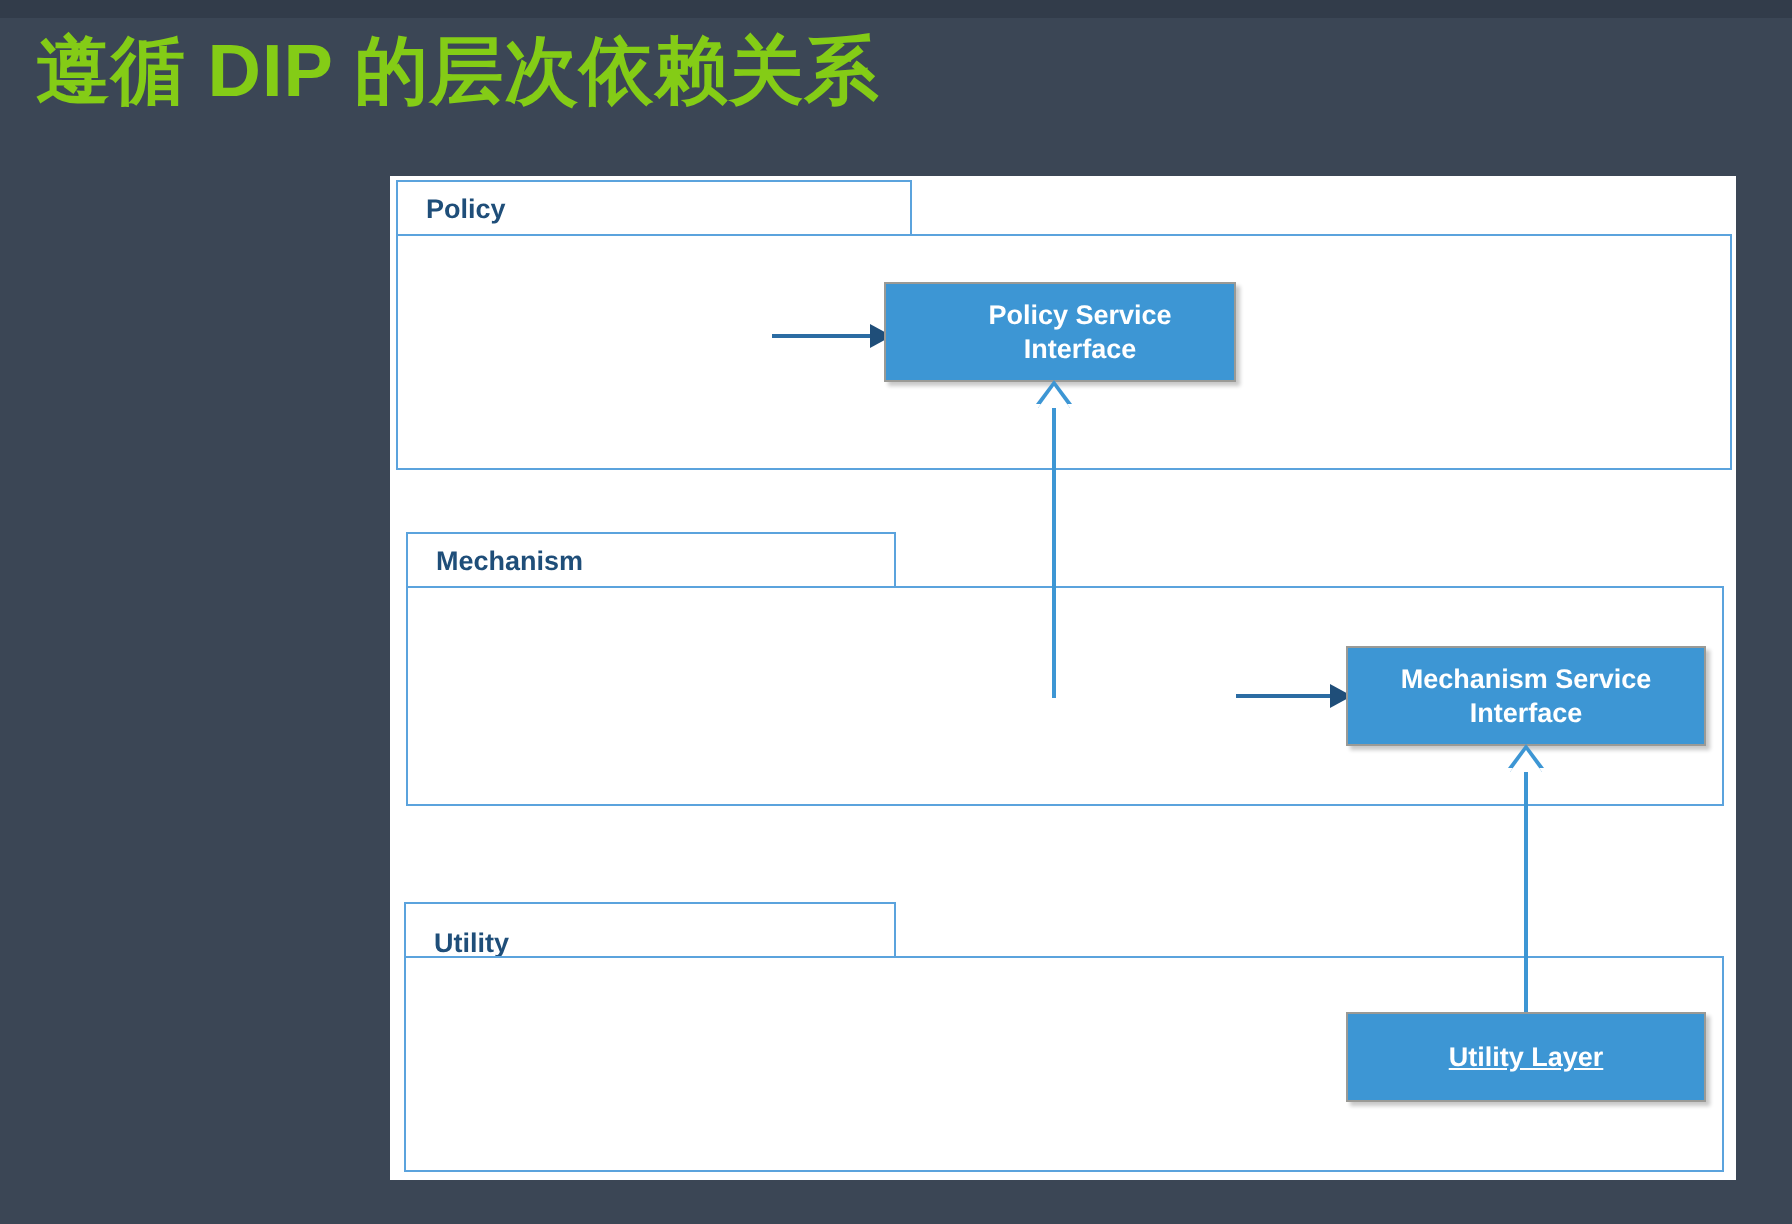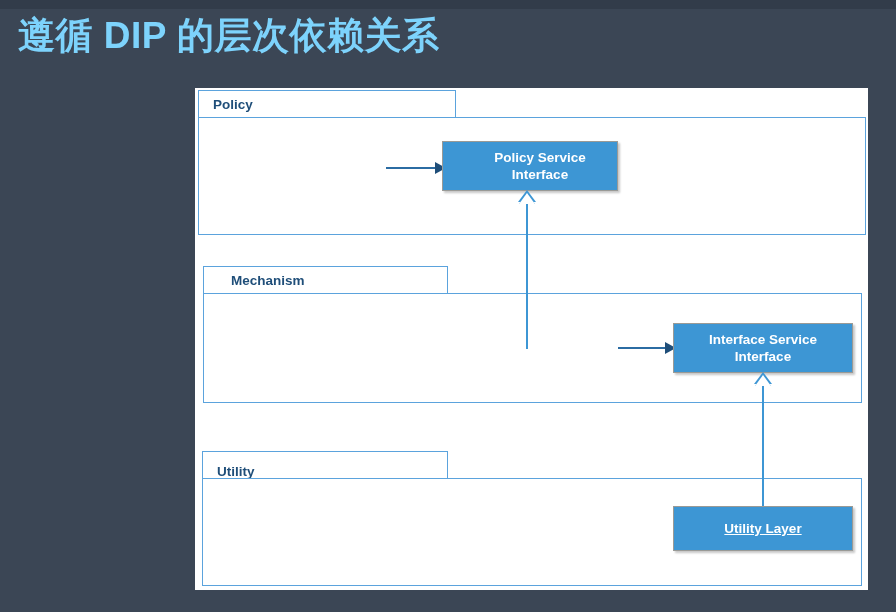--- a/index.html
+++ b/index.html
@@ -19,21 +19,21 @@
     left: 0; top: 0;
     width: 896px; height: 9px;
     background: #323c4a;
   }
   #slide-title {
     position: absolute;
     left: 18px;
     top: 10px;
     font-size: 37px;
     font-weight: bold;
-    color: #7dd3fc;
+    color: #84cc16;
     letter-spacing: 0.5px;
     white-space: nowrap;
     line-height: 52px;
   }
   #canvas {
     position: absolute;
     left: 195px;
     top: 88px;
     width: 673px;
     height: 502px;
@@ -143,32 +143,32 @@
   <div class="node" style="left:247px; top:53px; width:176px; height:50px; flex-direction:column;padding-left:20px;">
     <span>Policy Service</span>
     <span>Interface</span>
   </div>
 
   <div class="conn-v" style="left:331px; top:114px; width:2px; height:147px;"></div>
   <div class="arrow-hollow-outline" style="left:323px; top:102px;"></div>
   <div class="arrow-hollow" style="left:324px; top:104.5px;"></div>
 
   <div class="pkg">
-    <div class="pkg-tab" style="left:8px; top:178px; width:245px; height:28px;padding-left:13px;">
+    <div class="pkg-tab" style="left:8px; top:178px; width:245px; height:28px;">
       <span class="pkg-tab-label">Mechanism</span>
     </div>
     <div class="pkg-body" style="left:8px; top:205px; width:659px; height:110px;"></div>
   </div>
 
 
   <div class="conn-h" style="left:423px; top:259px; width:52px;"></div>
   <div class="arrow-solid" style="left:470px; top:254px;"></div>
 
   <div class="node" style="left:478px; top:235px; width:180px; height:50px; flex-direction:column;">
-    <span>Interface Service</span>
+    <span>Mechanism Service</span>
     <span>Interface</span>
   </div>
 
   <div class="conn-v" style="left:567px; top:296px; width:2px; height:123px;"></div>
   <div class="arrow-hollow-outline" style="left:559px; top:284px;"></div>
   <div class="arrow-hollow" style="left:560px; top:286.5px;"></div>
 
   <div class="pkg">
     <div class="pkg-tab" style="left:7px; top:363px; width:246px; height:40px;">
       <span class="pkg-tab-label">Utility</span>

